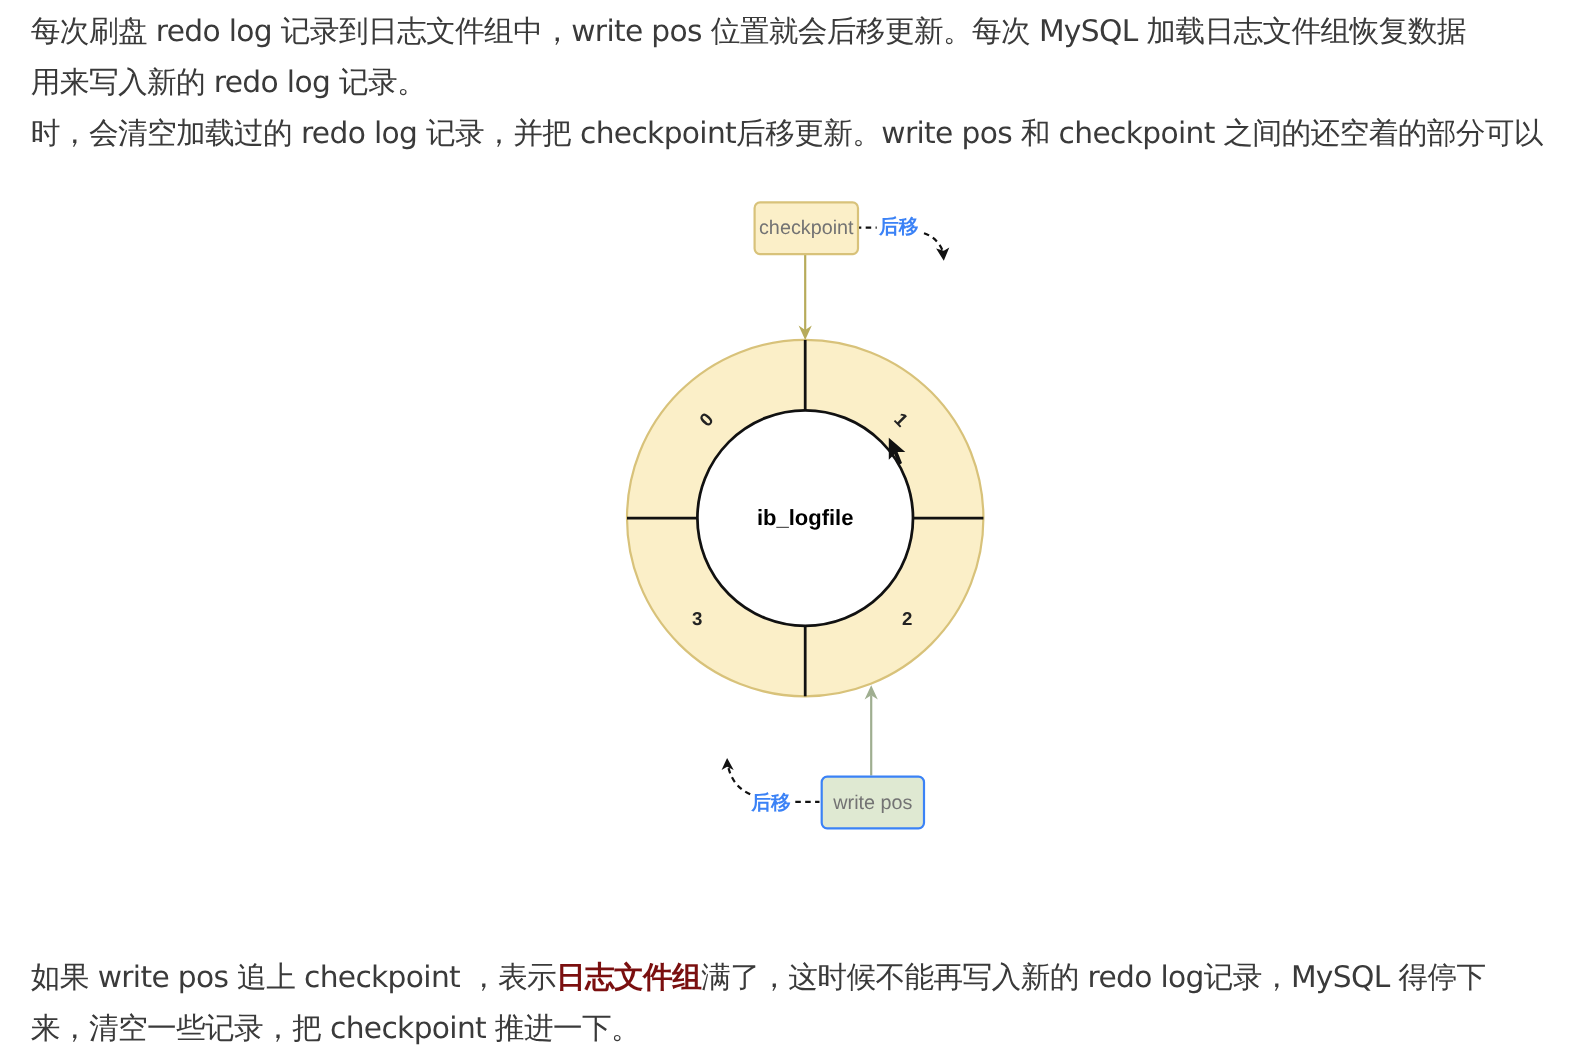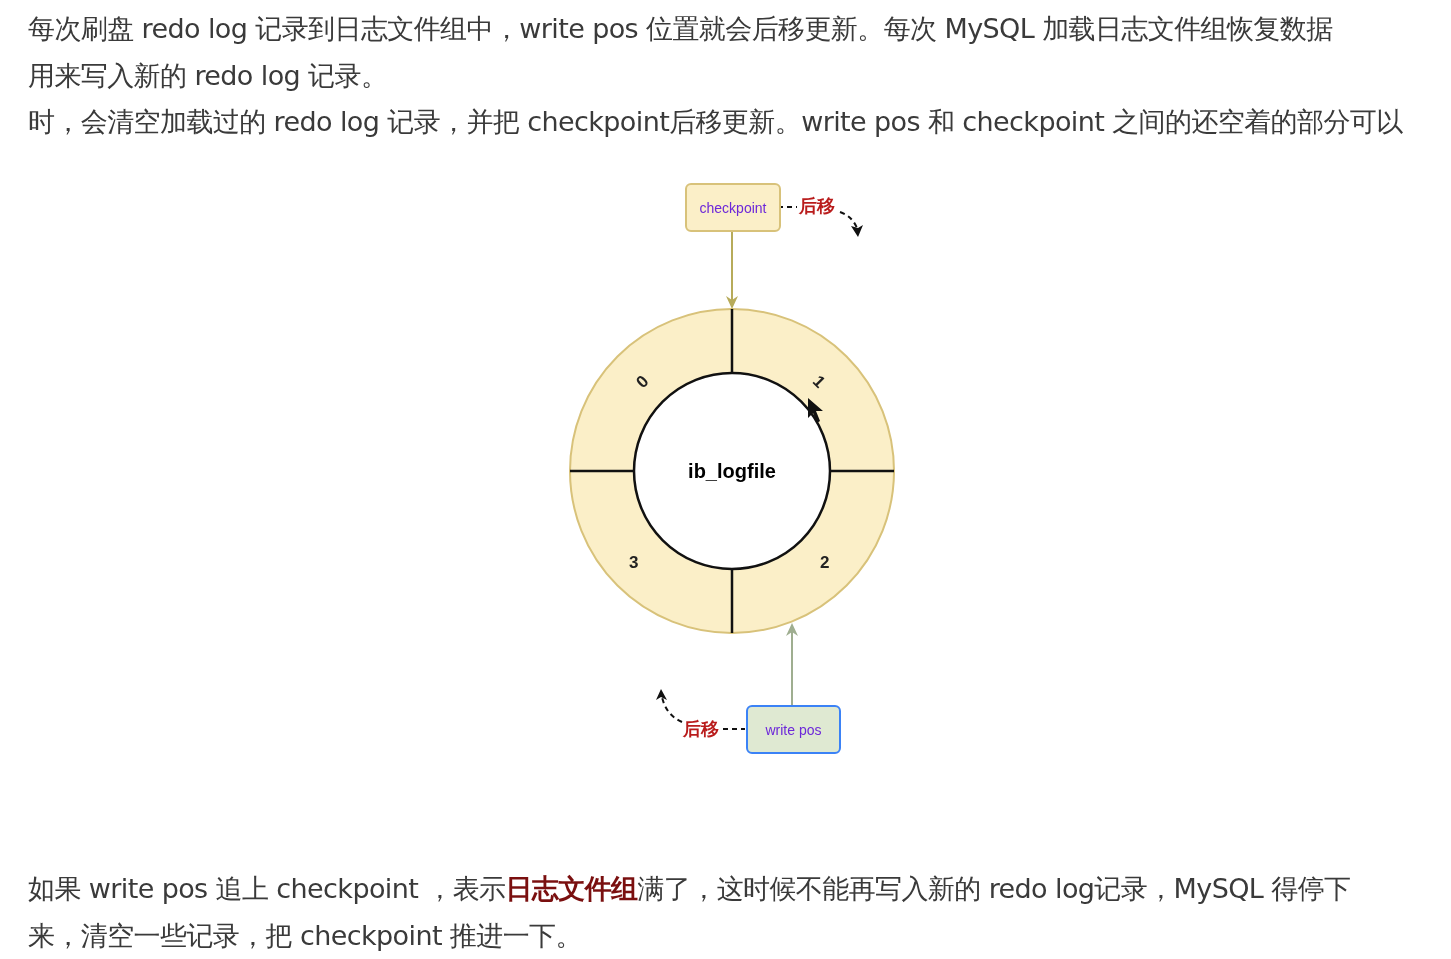--- a/index.html
+++ b/index.html
@@ -6,25 +6,25 @@
     body { width: 1451px; height: 959px; position: relative; overflow: hidden;
       font-family: "DejaVu Sans", "Liberation Sans", sans-serif; color: #333333; }
     .para { position: absolute; left: 28px; width: 1430px; font-size: 27px; line-height: 46.5px;
       letter-spacing: -0.6px; color: #3a3a3a; }
     .para .line { display: block; white-space: nowrap; }
     #p1 { top: 6px; }
     #p2 { top: 866px; }
     .hl { color: #7a0f0f; font-weight: bold; }
     #diagram { position: absolute; left: 560px; top: 170px; width: 360px; height: 600px; }
     .box { position: absolute; border-radius: 6px; font-family: "Liberation Sans", sans-serif;
-      font-size: 14px; display: flex; align-items: center; justify-content: center; color: #6d28d9; }
+      font-size: 18px; display: flex; align-items: center; justify-content: center; color: #737373; }
     #cp-box { left: 125px; top: 13px; width: 92px; height: 45px; background: #fbefc8; border: 2px solid #d8c27a; }
     #wp-box { left: 186px; top: 535px; width: 91px; height: 45px; background: #dfe9d2; border: 2px solid #3b82f6; }
     .svg-layer { position: absolute; left: 0; top: 0; }
-    .lbl { position: absolute; font-family: "Liberation Sans", sans-serif; font-weight: bold; font-size: 18px; color: #b91c1c; }
+    .lbl { position: absolute; font-family: "Liberation Sans", sans-serif; font-weight: bold; font-size: 18px; color: #3b82f6; }
     #cp-move { left: 239px; top: 24px; }
     #wp-move { left: 123px; top: 547px; }
     .seg { position: absolute; font-family: "Liberation Sans", sans-serif; font-weight: bold; font-size: 17px; color: #222; }
     #center-label { position: absolute; left: 112px; top: 290px; width: 120px; text-align: center;
       font-family: "Liberation Sans", sans-serif; font-weight: bold; font-size: 20px; color: #000000; }
   </style>
 </head>
 <body>
 
 <div class="para" id="p1">

